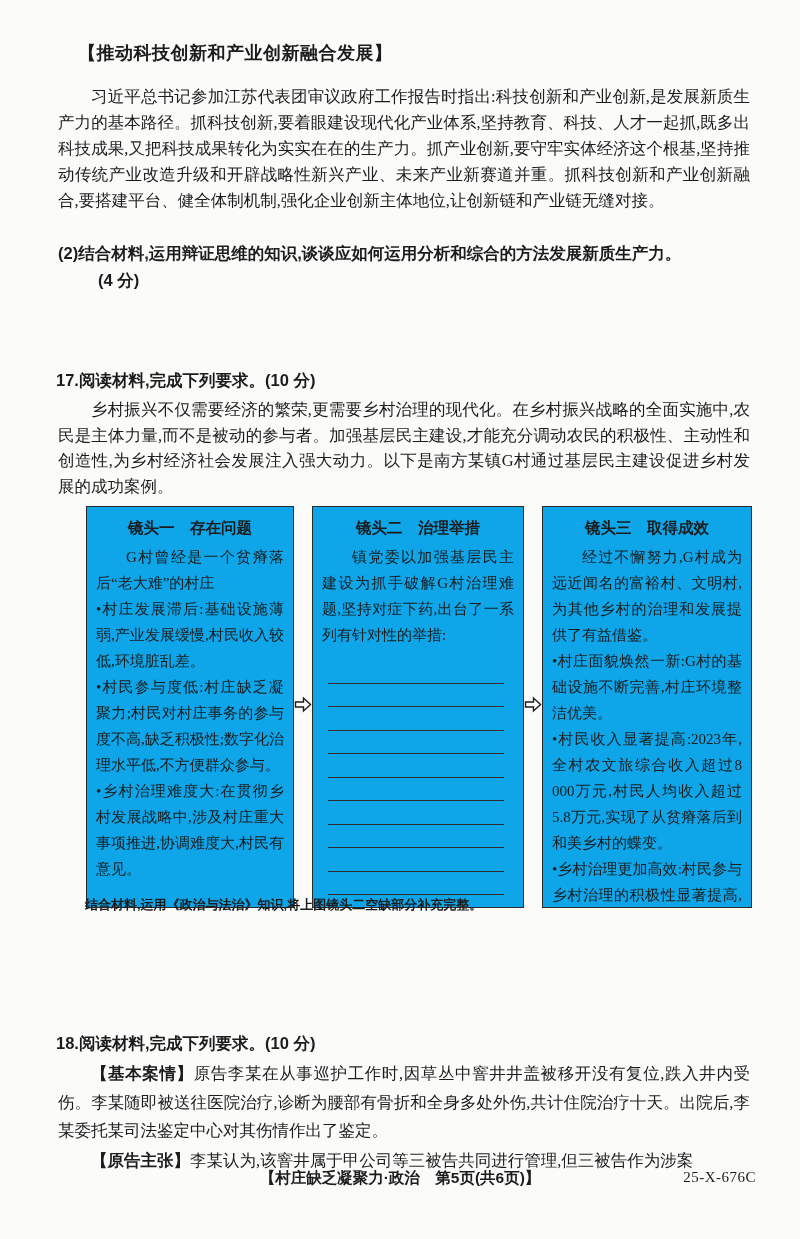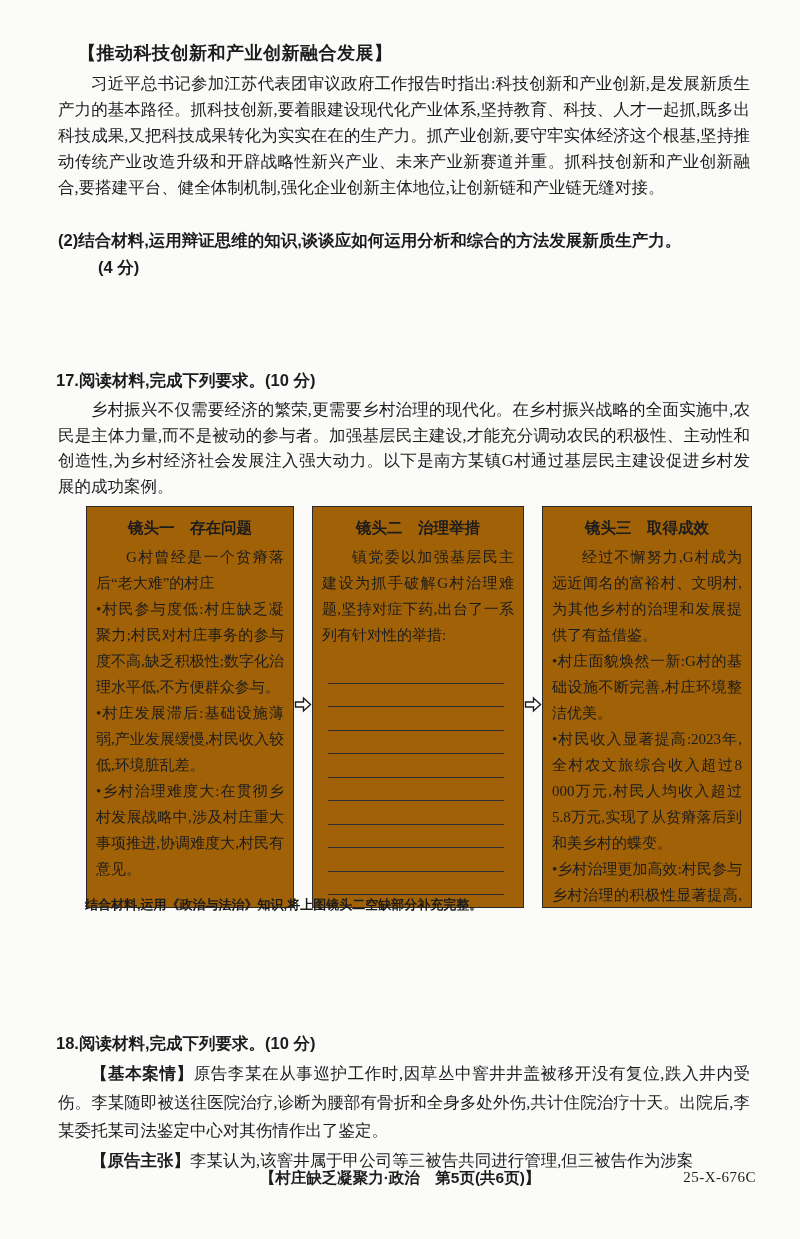--- a/index.html
+++ b/index.html
@@ -11,34 +11,34 @@
     font-family:"Liberation Serif", serif;
     overflow:hidden;
   }
   .hei { font-family:"Liberation Sans", sans-serif; }
 
   .content { position:absolute; left:58px; top:40px; width:692px; }
 
   
   .block-intro { position:absolute; top:0; left:0; width:692px; }
   .section-title { font-weight:700; font-size:18px; line-height:26px; padding-left:20px; letter-spacing:0.5px; }
-  .intro-para { font-size:16.5px; line-height:26px; text-align:justify; text-indent:2em; margin-top:5px; min-height:156px; }
+  .intro-para { font-size:16.5px; line-height:26px; text-align:justify; text-indent:2em; margin-top:18px; min-height:156px; }
   .q-stem { font-weight:600; font-size:16.5px; line-height:27px; }
   .q2-score { font-weight:600; font-size:16.5px; line-height:26px; padding-left:40px; }
 
   
   .block-q17 { position:absolute; top:327px; left:0; width:692px; }
   .q-heading { font-weight:600; font-size:16.5px; line-height:27px; margin-left:-2px; }
   .material { font-size:16.5px; line-height:25.5px; text-align:justify; text-indent:2em; margin-top:3px; min-height:102px; }
 
   
   .boxes-row { position:absolute; top:466px; left:28px; width:666px; height:402px; display:flex; }
   .scene-box {
     border:1.6px solid #2a2a2a;
-    background:#a16207;
+    background:#0ea5e9;
     padding:8px 9px 6px;
     font-size:15px;
     line-height:26px;
     text-align:justify;
     overflow:hidden;
   }
   .box-w1 { width:208px; } .box-w2 { width:212px; } .box-w3 { width:210px; }
   .box-title { font-weight:700; font-size:15.5px; line-height:26px; text-align:center; margin-bottom:3px; }
   .box-intro { text-indent:2em; }
   .bullet { text-indent:0; }
@@ -77,22 +77,22 @@
     <div class="block-q17">
       <div class="q-heading hei">17.阅读材料,完成下列要求。(10 分)</div>
       <p class="material">乡村振兴不仅需要经济的繁荣,更需要乡村治理的现代化。在乡村振兴战略的全面实施中,农民是主体力量,而不是被动的参与者。加强基层民主建设,才能充分调动农民的积极性、主动性和创造性,为乡村经济社会发展注入强大动力。以下是南方某镇G村通过基层民主建设促进乡村发展的成功案例。</p>
     </div>
 
     <div class="boxes-row">
 
       <div class="scene-box box-w1">
         <div class="box-title hei">镜头一　存在问题</div>
         <div class="box-intro">G村曾经是一个贫瘠落后“老大难”的村庄</div>
+        <div class="bullet">•村庄发展滞后:基础设施薄弱,产业发展缓慢,村民收入较低,环境脏乱差。</div>
         <div class="bullet">•村民参与度低:村庄缺乏凝聚力;村民对村庄事务的参与度不高,缺乏积极性;数字化治理水平低,不方便群众参与。</div>
-        <div class="bullet">•村庄发展滞后:基础设施薄弱,产业发展缓慢,村民收入较低,环境脏乱差。</div>
         <div class="bullet">•乡村治理难度大:在贯彻乡村发展战略中,涉及村庄重大事项推进,协调难度大,村民有意见。</div>
       </div>
 
       <div class="arrow-gap">
         <span>
           <svg width="18" height="17" viewBox="0 0 18 17">
             <path d="M1.5 6 L9.5 6 L9.5 2 L16.5 8.5 L9.5 15 L9.5 11 L1.5 11 Z" fill="#fdfdfc" stroke="#1c1c1c" stroke-width="1.4" stroke-linejoin="miter"></path>
           </svg>
         </span>
       </div>

